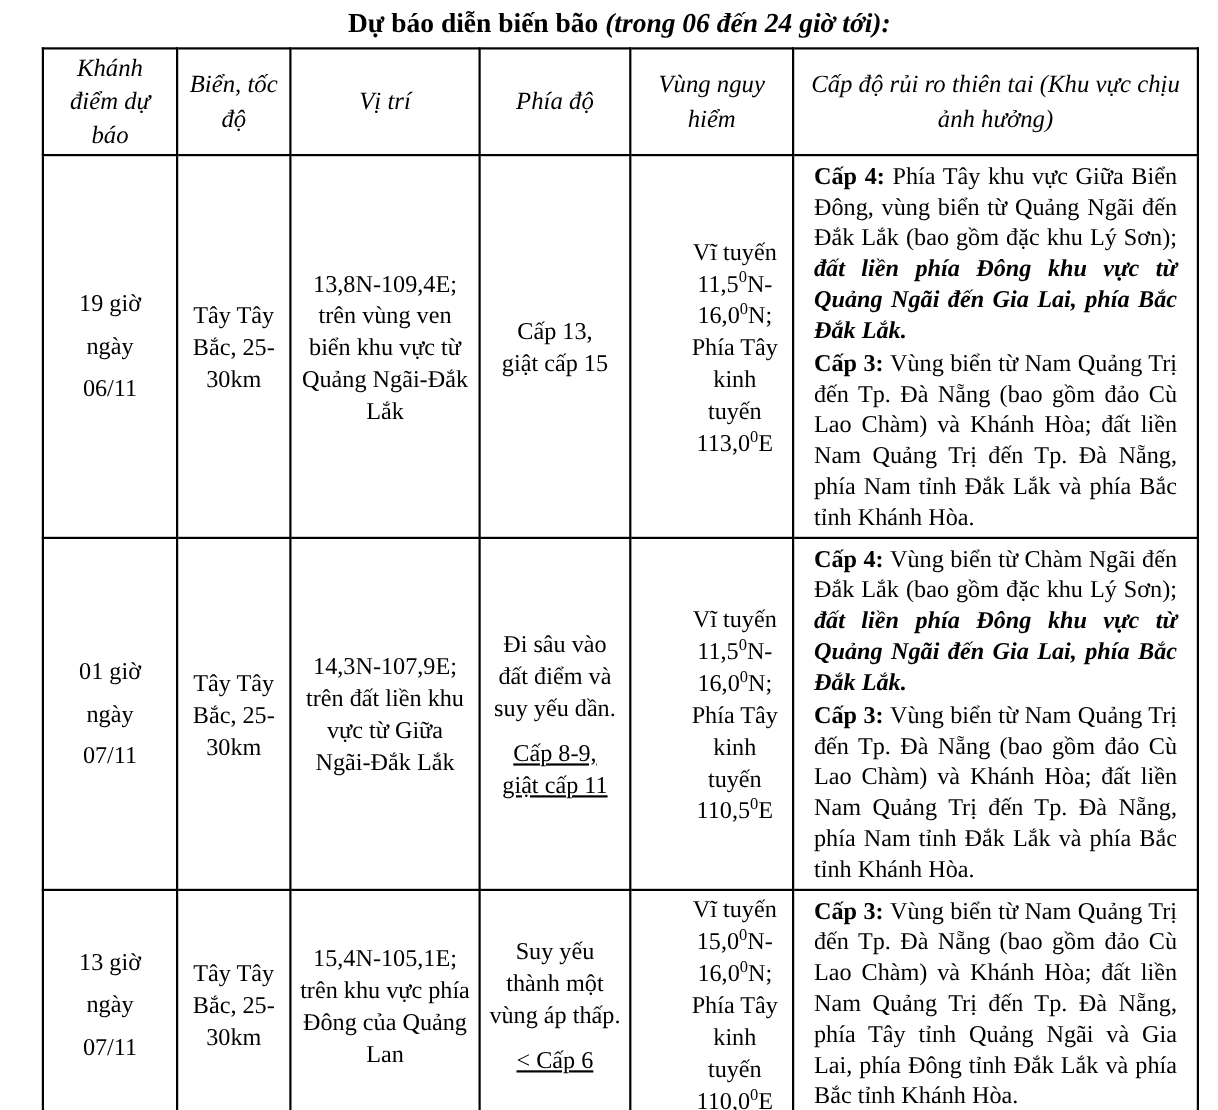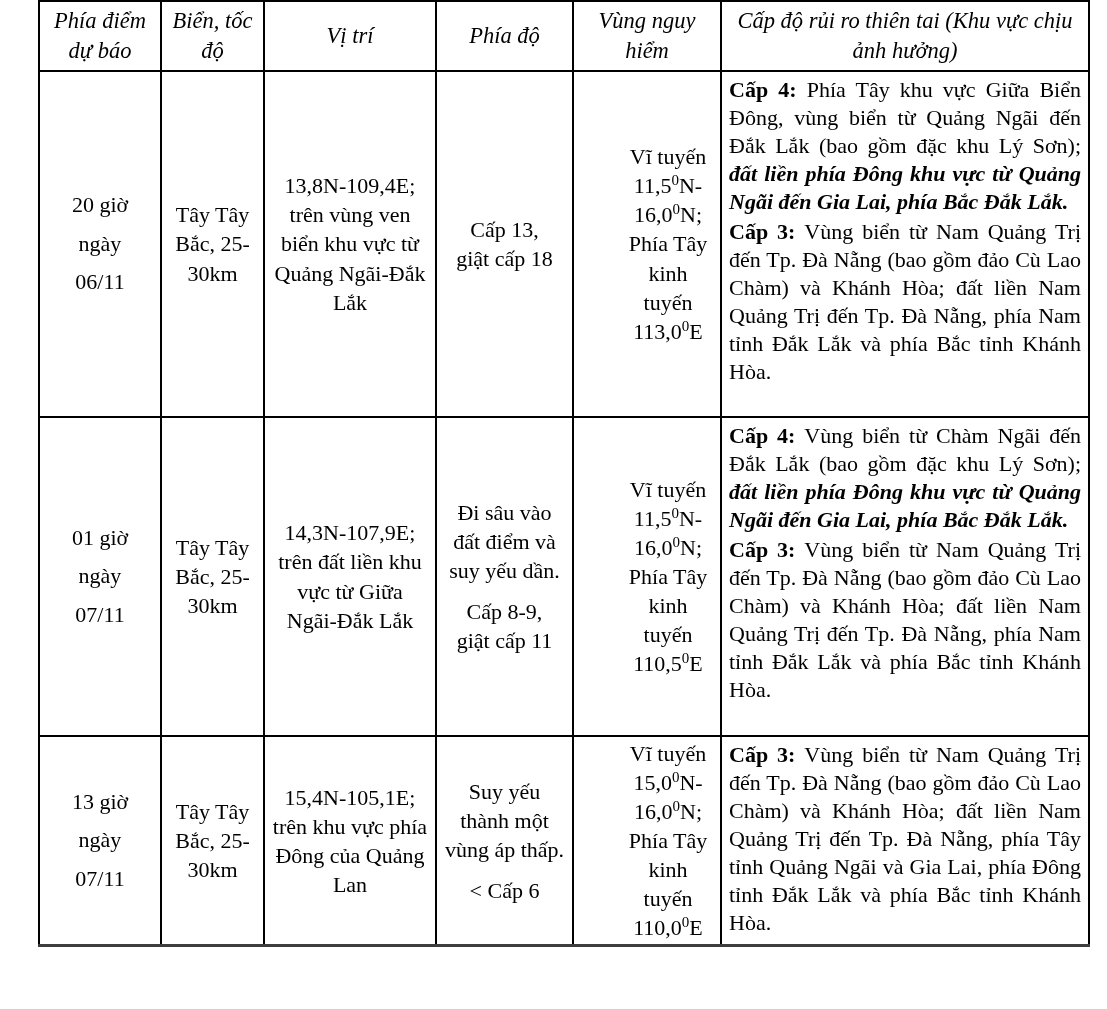--- a/index.html
+++ b/index.html
@@ -57,72 +57,75 @@
   td p { margin: 0; }
   .c-time {
     line-height: 1.75;
     white-space: pre-line;
   }
   .c-dir, .c-pos {
     line-height: 1.32;
   }
   .c-int { line-height: 1.32; }
   .c-int p { white-space: pre-line; }
-  .c-int p + p { margin-top: 12px; }
+  .c-int p + p { margin-top: 12px; text-decoration: underline; }
   .c-danger { line-height: 1.32; padding-left: 48px; }
   .c-risk {
     text-align: justify;
     vertical-align: top;
-    padding: 4px 7px;
+    padding: 4px 18px;
     line-height: 28px;
   }
   .c-risk p + p { margin-top: 2px; }
   .b { font-weight: bold; }
   .i { font-style: italic; }
   sup {
     font-size: 15px;
     line-height: 0;
     vertical-align: super;
   }
 </style>
 </head>
 <body>
 
 <div class="page">
 
+  <div class="title">
+    <span class="t-main">Dự báo diễn biến bão </span><span class="t-paren">(trong 06 đến 24 giờ tới):</span>
+  </div>
 
   <table class="forecast">
     <colgroup>
       <col style="width:122px">
       <col style="width:103px">
       <col style="width:172px">
       <col style="width:137px">
       <col style="width:148px">
       <col style="width:368px">
     </colgroup>
     <thead>
       <tr>
-        <th>Phía điểm dự báo</th>
+        <th>Khánh điểm dự báo</th>
         <th>Biển, tốc độ</th>
         <th>Vị trí</th>
         <th>Phía độ</th>
         <th>Vùng nguy hiểm</th>
         <th>Cấp độ rủi ro thiên tai (Khu vực chịu ảnh hưởng)</th>
       </tr>
     </thead>
     <tbody>
     <tr>
-      <td class="c-time">20 giờ
+      <td class="c-time">19 giờ
 ngày
 06/11</td>
       <td class="c-dir">Tây Tây Bắc, 25-30km</td>
       <td class="c-pos">13,8N-109,4E; trên vùng ven biển khu vực từ Quảng Ngãi-Đắk Lắk</td>
       <td class="c-int">
             <p>Cấp 13,
-giật cấp 18</p>
+giật cấp 15</p>
           </td>
       <td class="c-danger">
             <p><span>Vĩ tuyến 11,5</span><sup>0</sup><span>N-16,0</span><sup>0</sup><span>N; Phía Tây kinh tuyến 113,0</span><sup>0</sup><span>E</span></p>
           </td>
       <td class="c-risk">
             <p><span class="b">Cấp 4: </span><span>Phía Tây khu vực Giữa Biển Đông, vùng biển từ Quảng Ngãi đến Đắk Lắk (bao gồm đặc khu Lý Sơn); </span><span class="b i">đất liền phía Đông khu vực từ Quảng Ngãi đến Gia Lai, phía Bắc Đắk Lắk.</span></p>
             <p><span class="b"> Cấp 3: </span><span>Vùng biển từ Nam Quảng Trị đến Tp. Đà Nẵng (bao gồm đảo Cù Lao Chàm) và Khánh Hòa; đất liền Nam Quảng Trị đến Tp. Đà Nẵng, phía Nam tỉnh Đắk Lắk và phía Bắc tỉnh Khánh Hòa.</span></p>
           </td>
     </tr>
 

